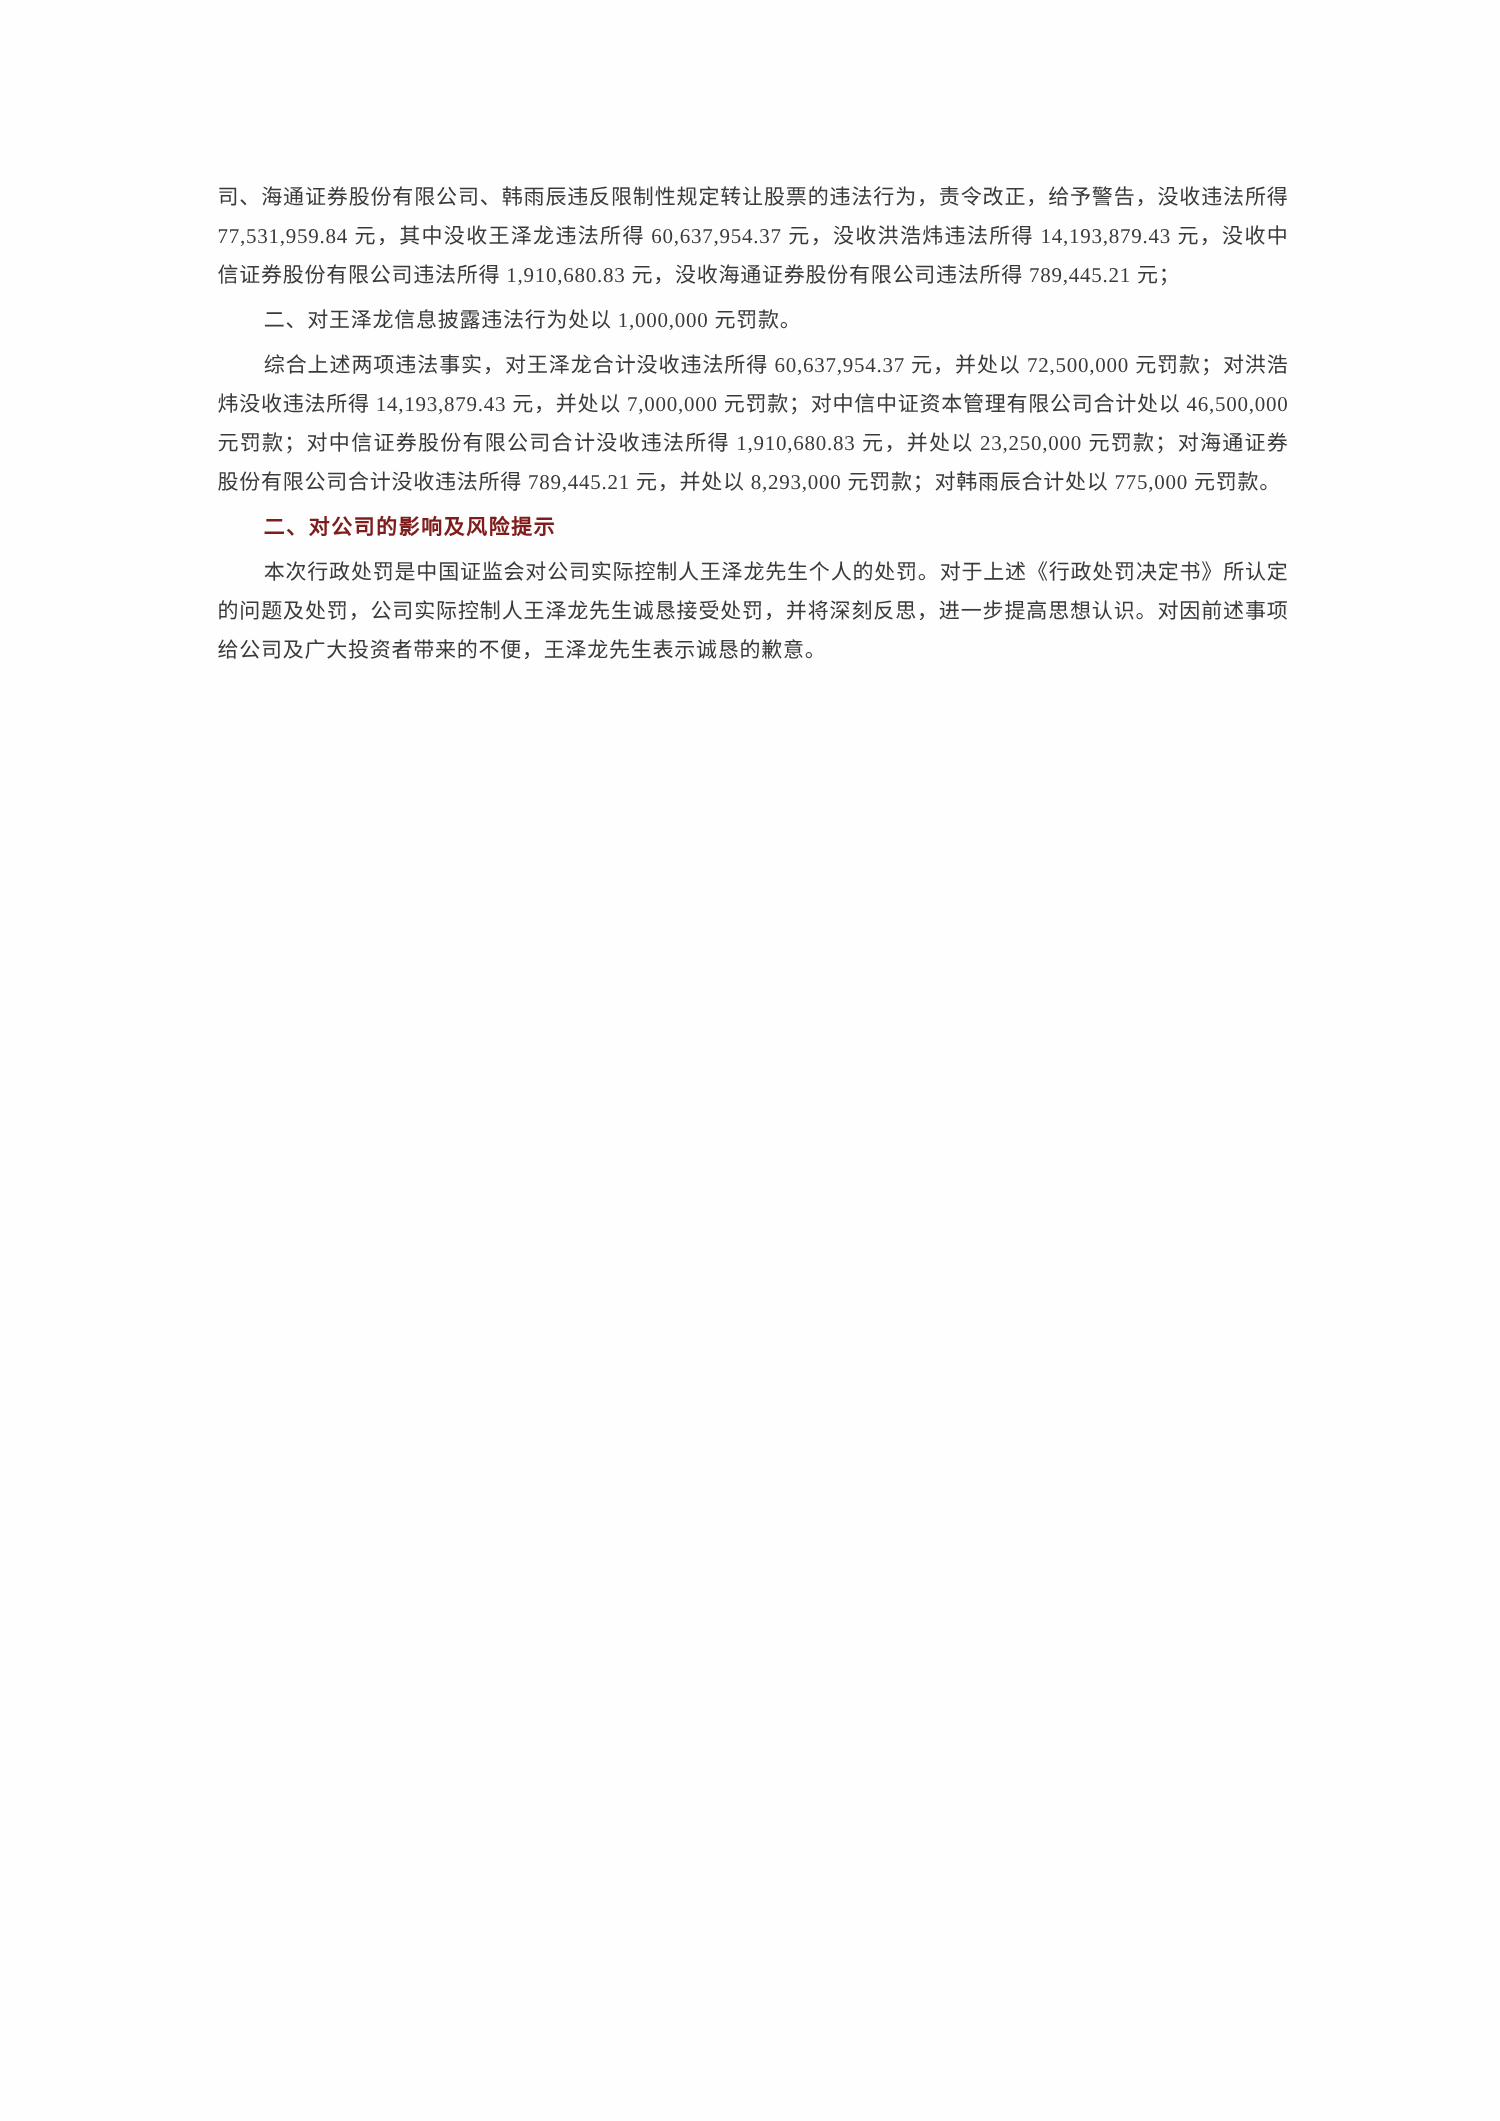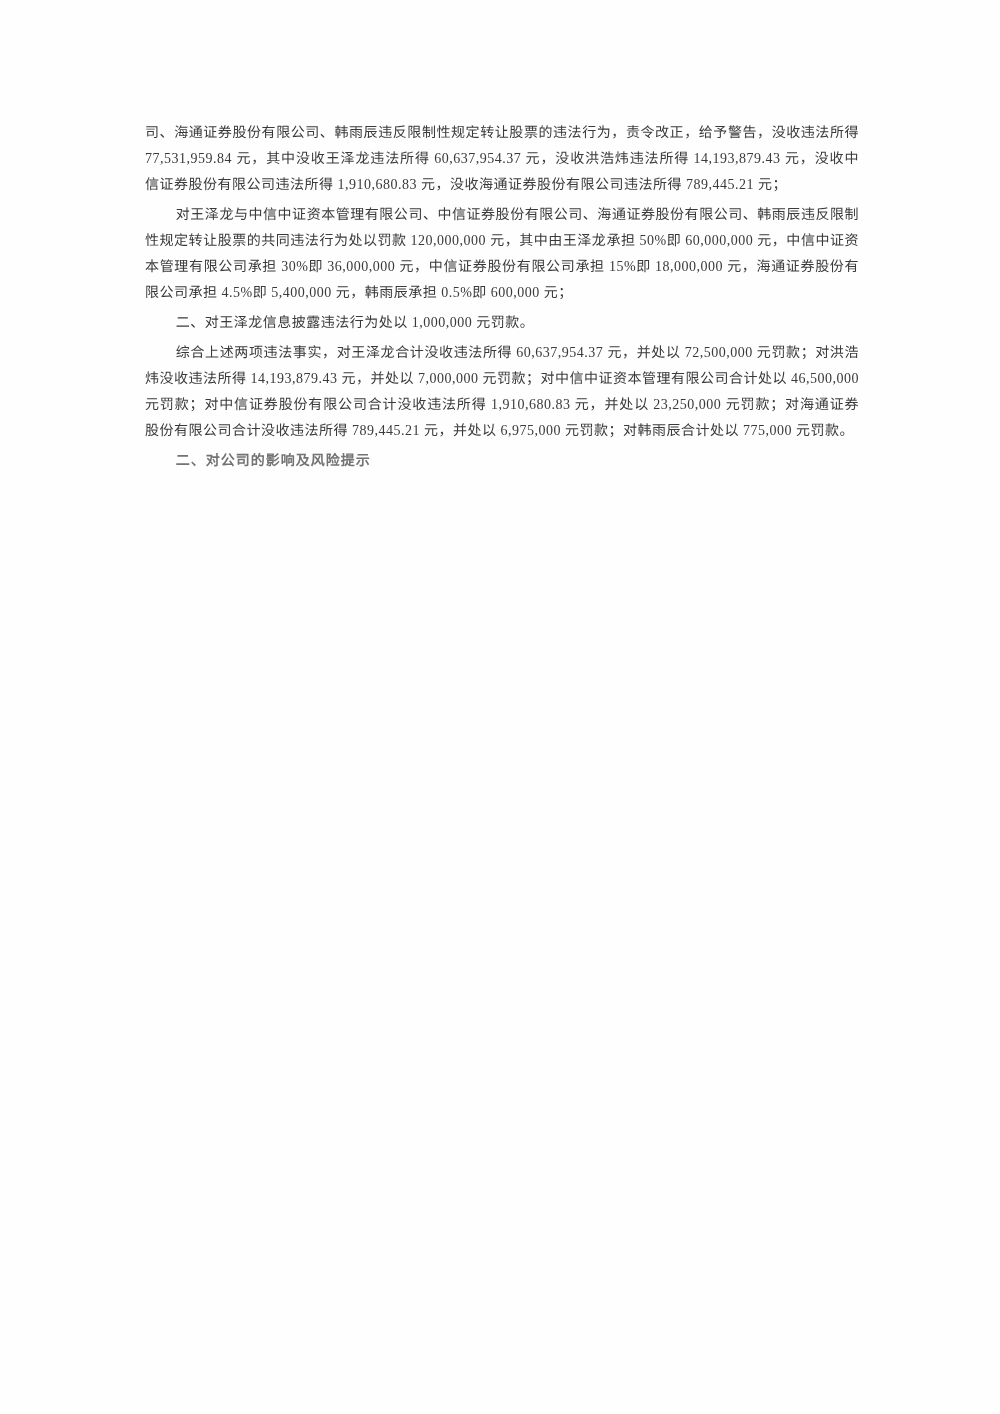--- a/index.html
+++ b/index.html
@@ -39,18 +39,18 @@
     color: #2b2b2b;
     letter-spacing: 1px;
   }
 </style>
 </head>
 <body>
 
 <main class="page" style="background: rgb(254, 254, 254);">
   <div class="content" style="color: rgb(58, 58, 58);">
       <p class="">司、海通证券股份有限公司、韩雨辰违反限制性规定转让股票的违法行为，责令改正，给予警告，没收违法所得 77,531,959.84 元，其中没收王泽龙违法所得 60,637,954.37 元，没收洪浩炜违法所得 14,193,879.43 元，没收中信证券股份有限公司违法所得 1,910,680.83 元，没收海通证券股份有限公司违法所得 789,445.21 元；</p>
-      <p class="indent">对王泽龙与中信中证资本管理有限公司、中信证券股份有限公司、海通证券股份有限公司、韩雨辰违反限制性规定转让股票的共同违法行为处以罚款 120,000,000 元，其中由王泽龙承担 50%即 60,000,000 元，中信中证资本管理有限公司承担 30%即 36,000,000 元，中信证券股份有限公司承担 15%即 18,000,000 元，海通证券股份有限公司承担 4.5%即 5,400,000 元，韩雨辰承担 0.5%即 600,000 元；</p>
       <p class="indent">二、对王泽龙信息披露违法行为处以 1,000,000 元罚款。</p>
-      <p class="indent">综合上述两项违法事实，对王泽龙合计没收违法所得 60,637,954.37 元，并处以 72,500,000 元罚款；对洪浩炜没收违法所得 14,193,879.43 元，并处以 7,000,000 元罚款；对中信中证资本管理有限公司合计处以 46,500,000 元罚款；对中信证券股份有限公司合计没收违法所得 1,910,680.83 元，并处以 23,250,000 元罚款；对海通证券股份有限公司合计没收违法所得 789,445.21 元，并处以 6,975,000 元罚款；对韩雨辰合计处以 775,000 元罚款。</p>
-      <p class="heading indent" style="color: #737373;">二、对公司的影响及风险提示</p>
+      <p class="indent">综合上述两项违法事实，对王泽龙合计没收违法所得 60,637,954.37 元，并处以 72,500,000 元罚款；对洪浩炜没收违法所得 14,193,879.43 元，并处以 7,000,000 元罚款；对中信中证资本管理有限公司合计处以 46,500,000 元罚款；对中信证券股份有限公司合计没收违法所得 1,910,680.83 元，并处以 23,250,000 元罚款；对海通证券股份有限公司合计没收违法所得 789,445.21 元，并处以 8,293,000 元罚款；对韩雨辰合计处以 775,000 元罚款。</p>
+      <p class="heading indent" style="color: #7f1d1d;">二、对公司的影响及风险提示</p>
+      <p class="indent">本次行政处罚是中国证监会对公司实际控制人王泽龙先生个人的处罚。对于上述《行政处罚决定书》所认定的问题及处罚，公司实际控制人王泽龙先生诚恳接受处罚，并将深刻反思，进一步提高思想认识。对因前述事项给公司及广大投资者带来的不便，王泽龙先生表示诚恳的歉意。</p>
     </div>
 </main>
 
 </body></html>

